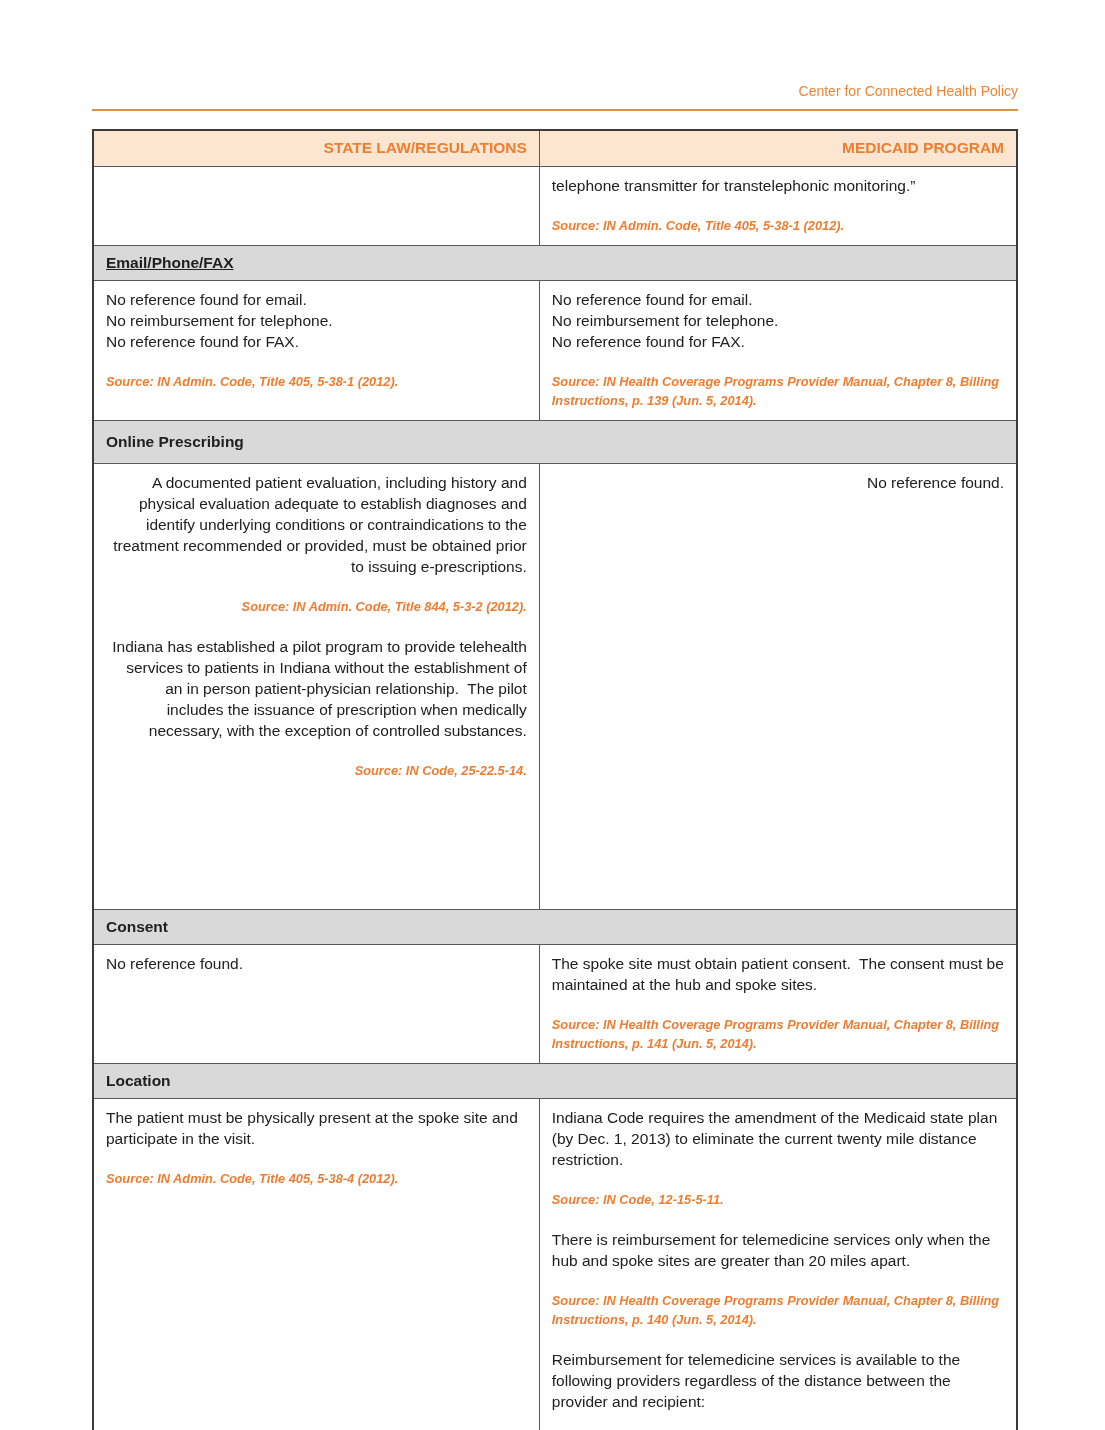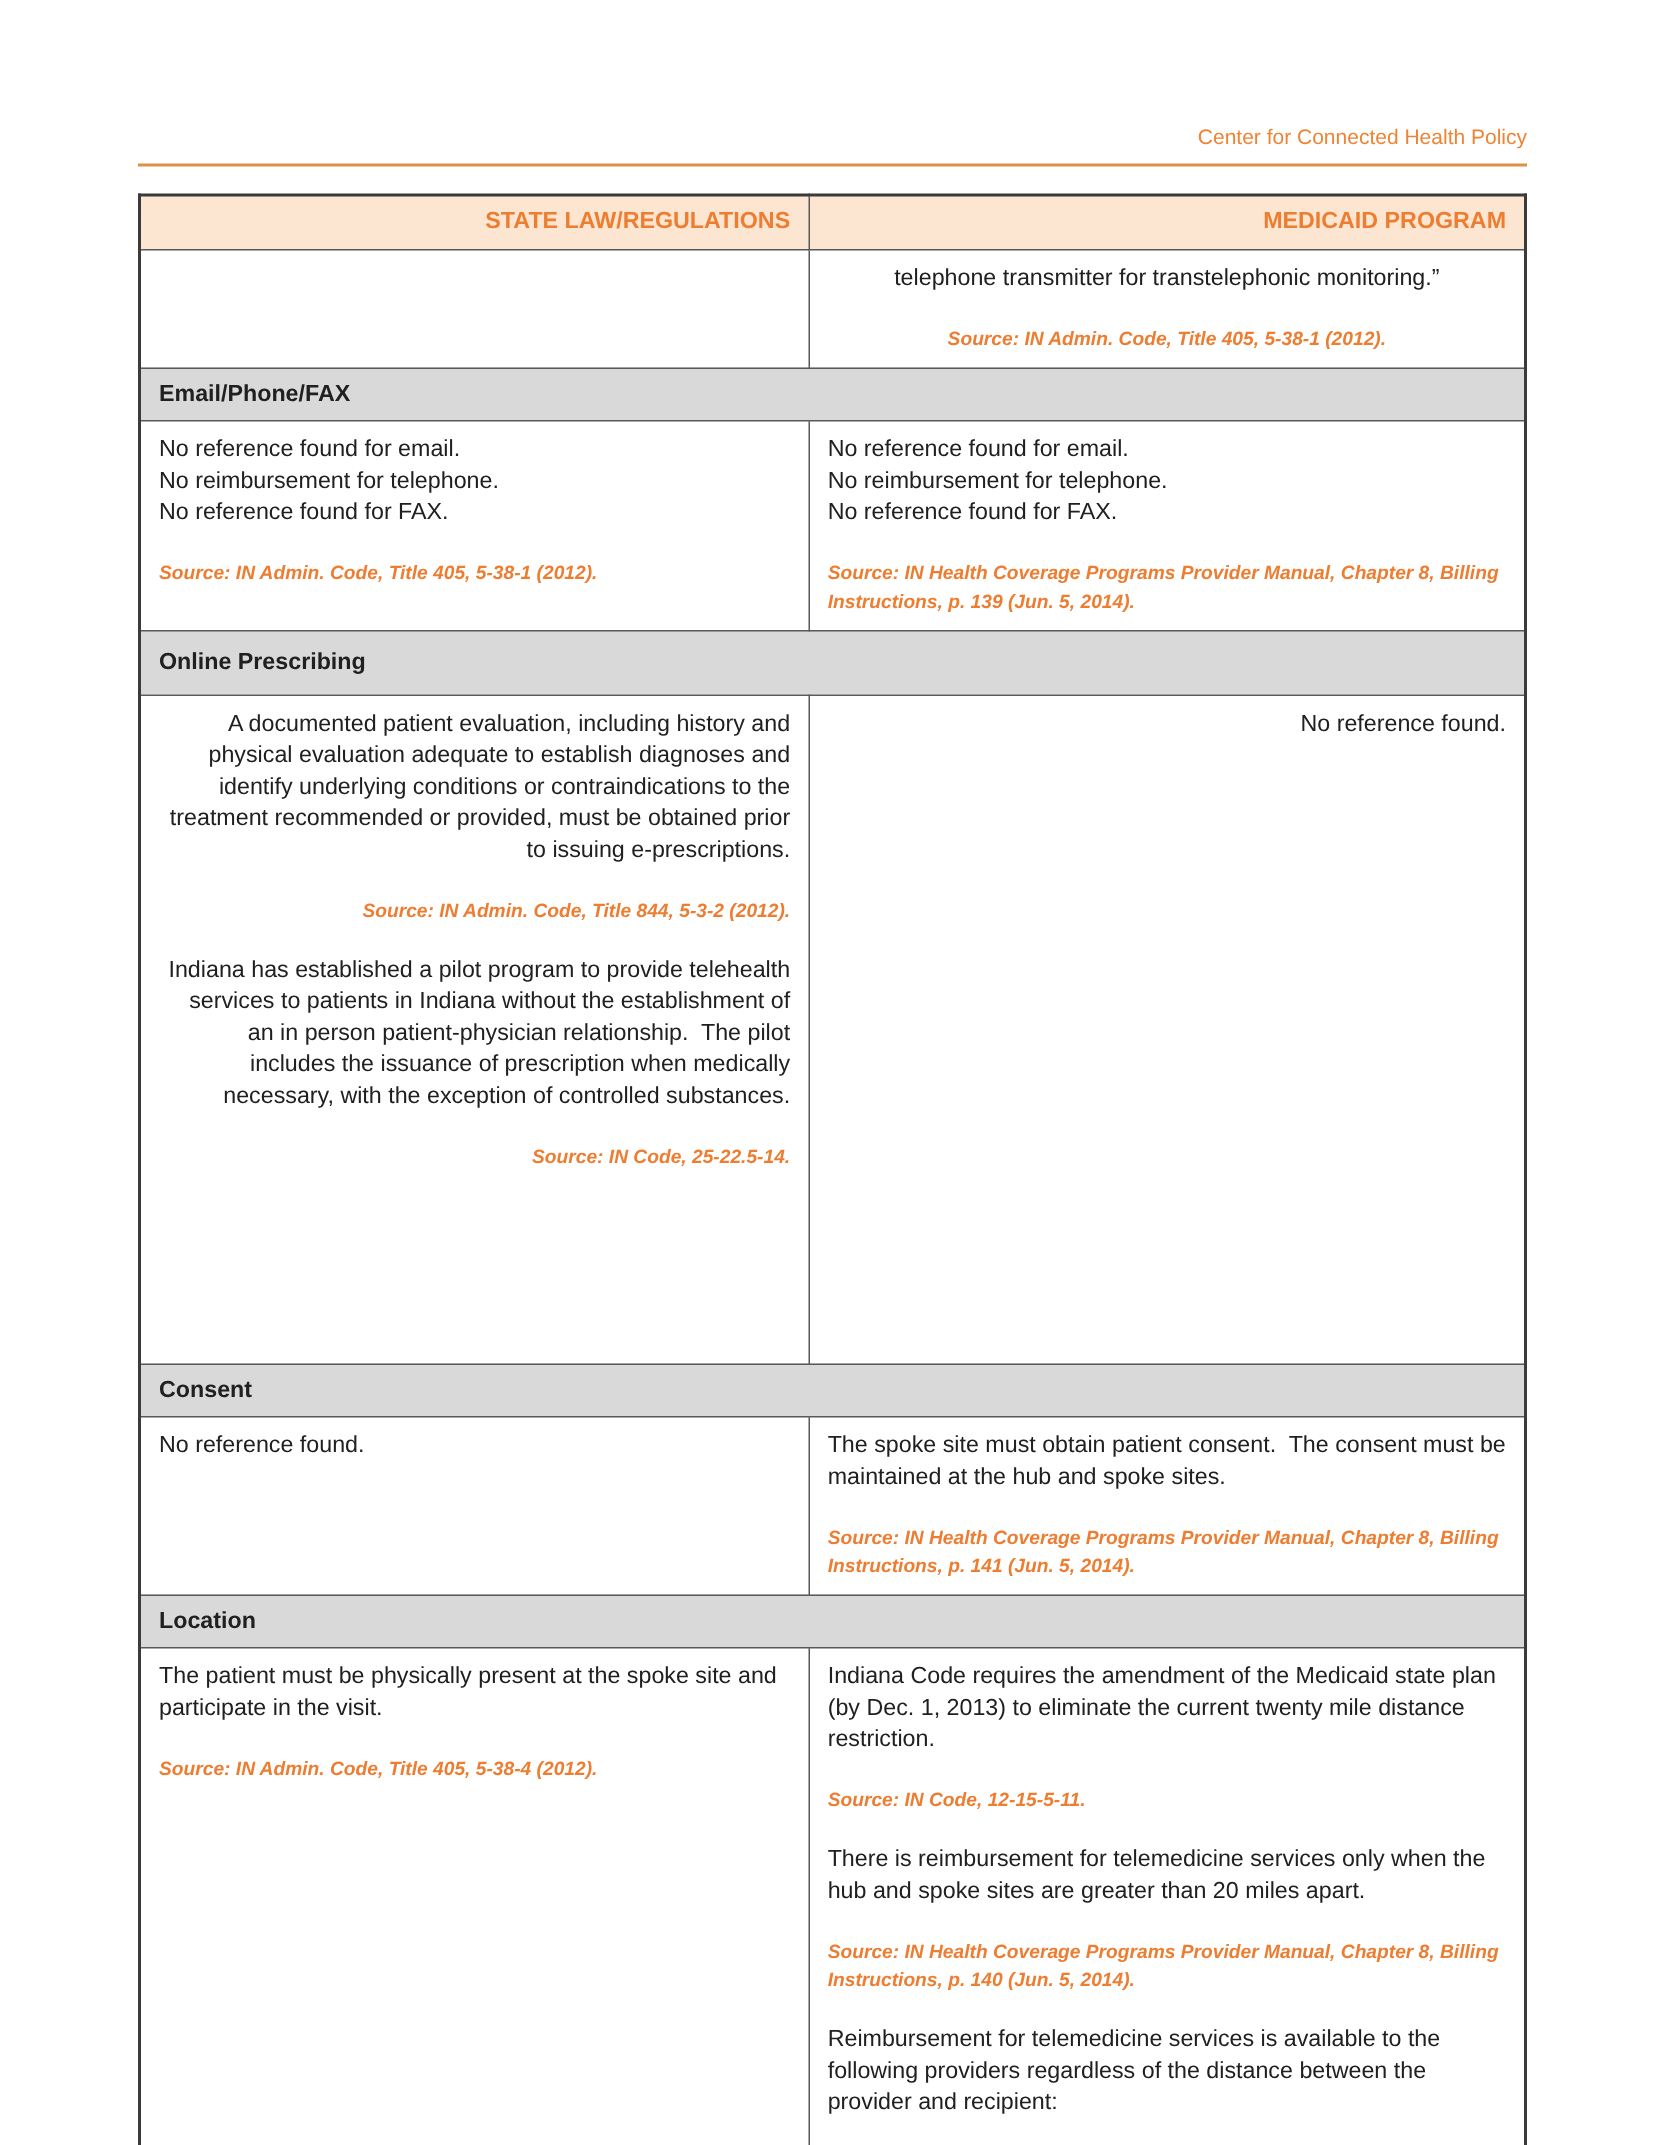--- a/index.html
+++ b/index.html
@@ -105,28 +105,28 @@
       <col style="width:48.3%">
       <col>
     </colgroup>
     <thead>
       <tr>
         <th>STATE LAW/REGULATIONS</th>
         <th>MEDICAID PROGRAM</th>
       </tr>
     </thead>
     <tbody id="table-body">
-        <tr style="height: 72px; text-align: center;">
+        <tr style="height: 72px;">
           <td class="cell"></td>
           <td class="cell">
             <p class="para">telephone transmitter for transtelephonic monitoring.”</p>
             <p class="source">Source: IN Admin. Code, Title 405, 5-38-1 (2012).</p>
           </td>
         </tr>
-        <tr style="height: 35px;">
+        <tr style="height: 35px; text-decoration: underline;">
           <td colspan="2" class="band">Email/Phone/FAX</td>
         </tr>
         <tr style="height: 131px;">
           <td class="cell">
             <p class="para">No reference found for email.
 No reimbursement for telephone.
 No reference found for FAX.</p>
             <p class="source">Source: IN Admin. Code, Title 405, 5-38-1 (2012).</p>
           </td>
           <td class="cell">

